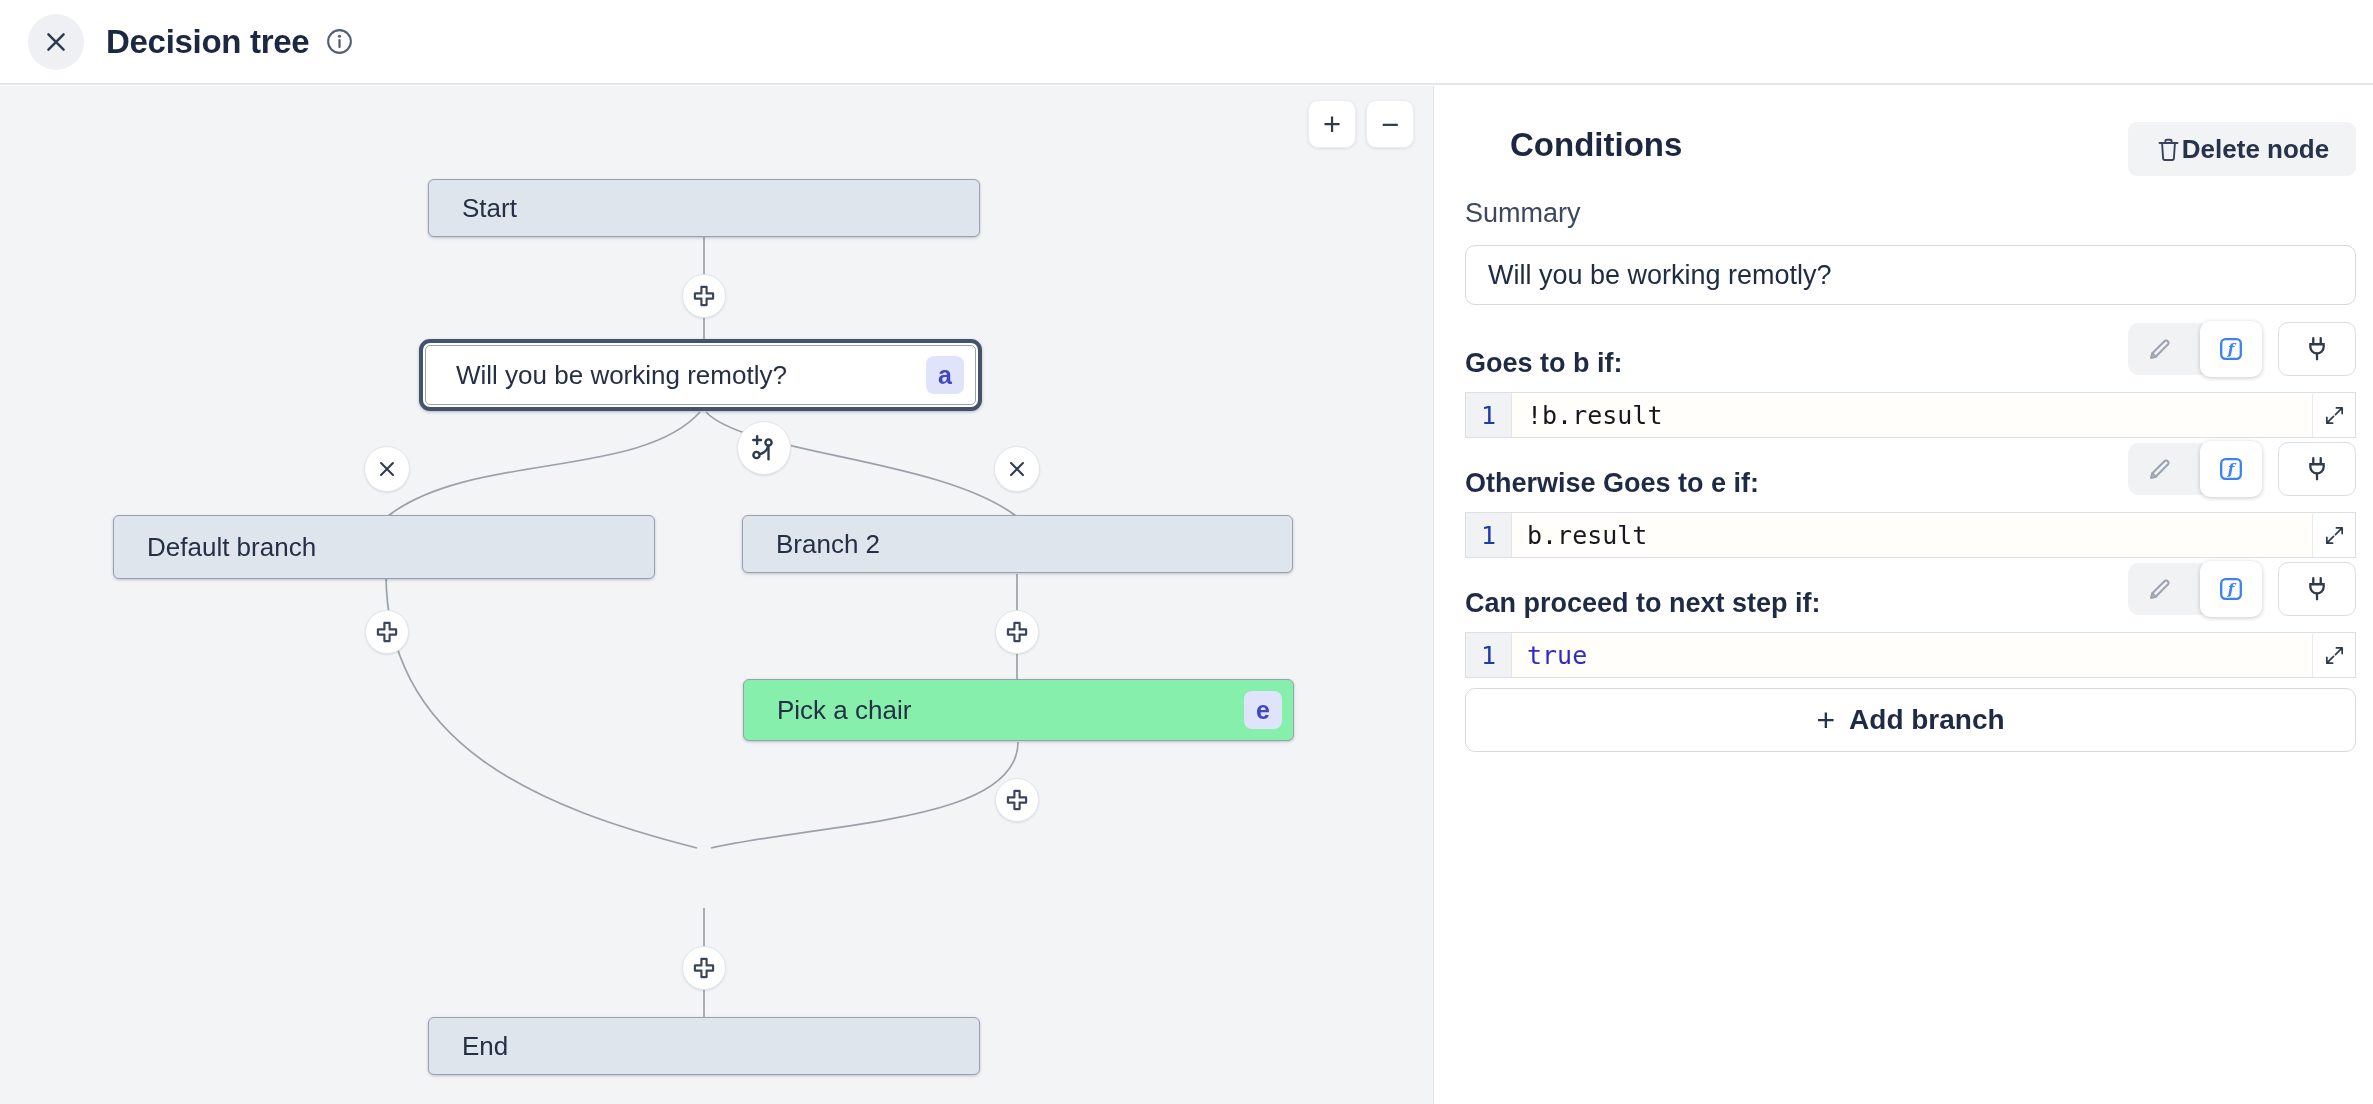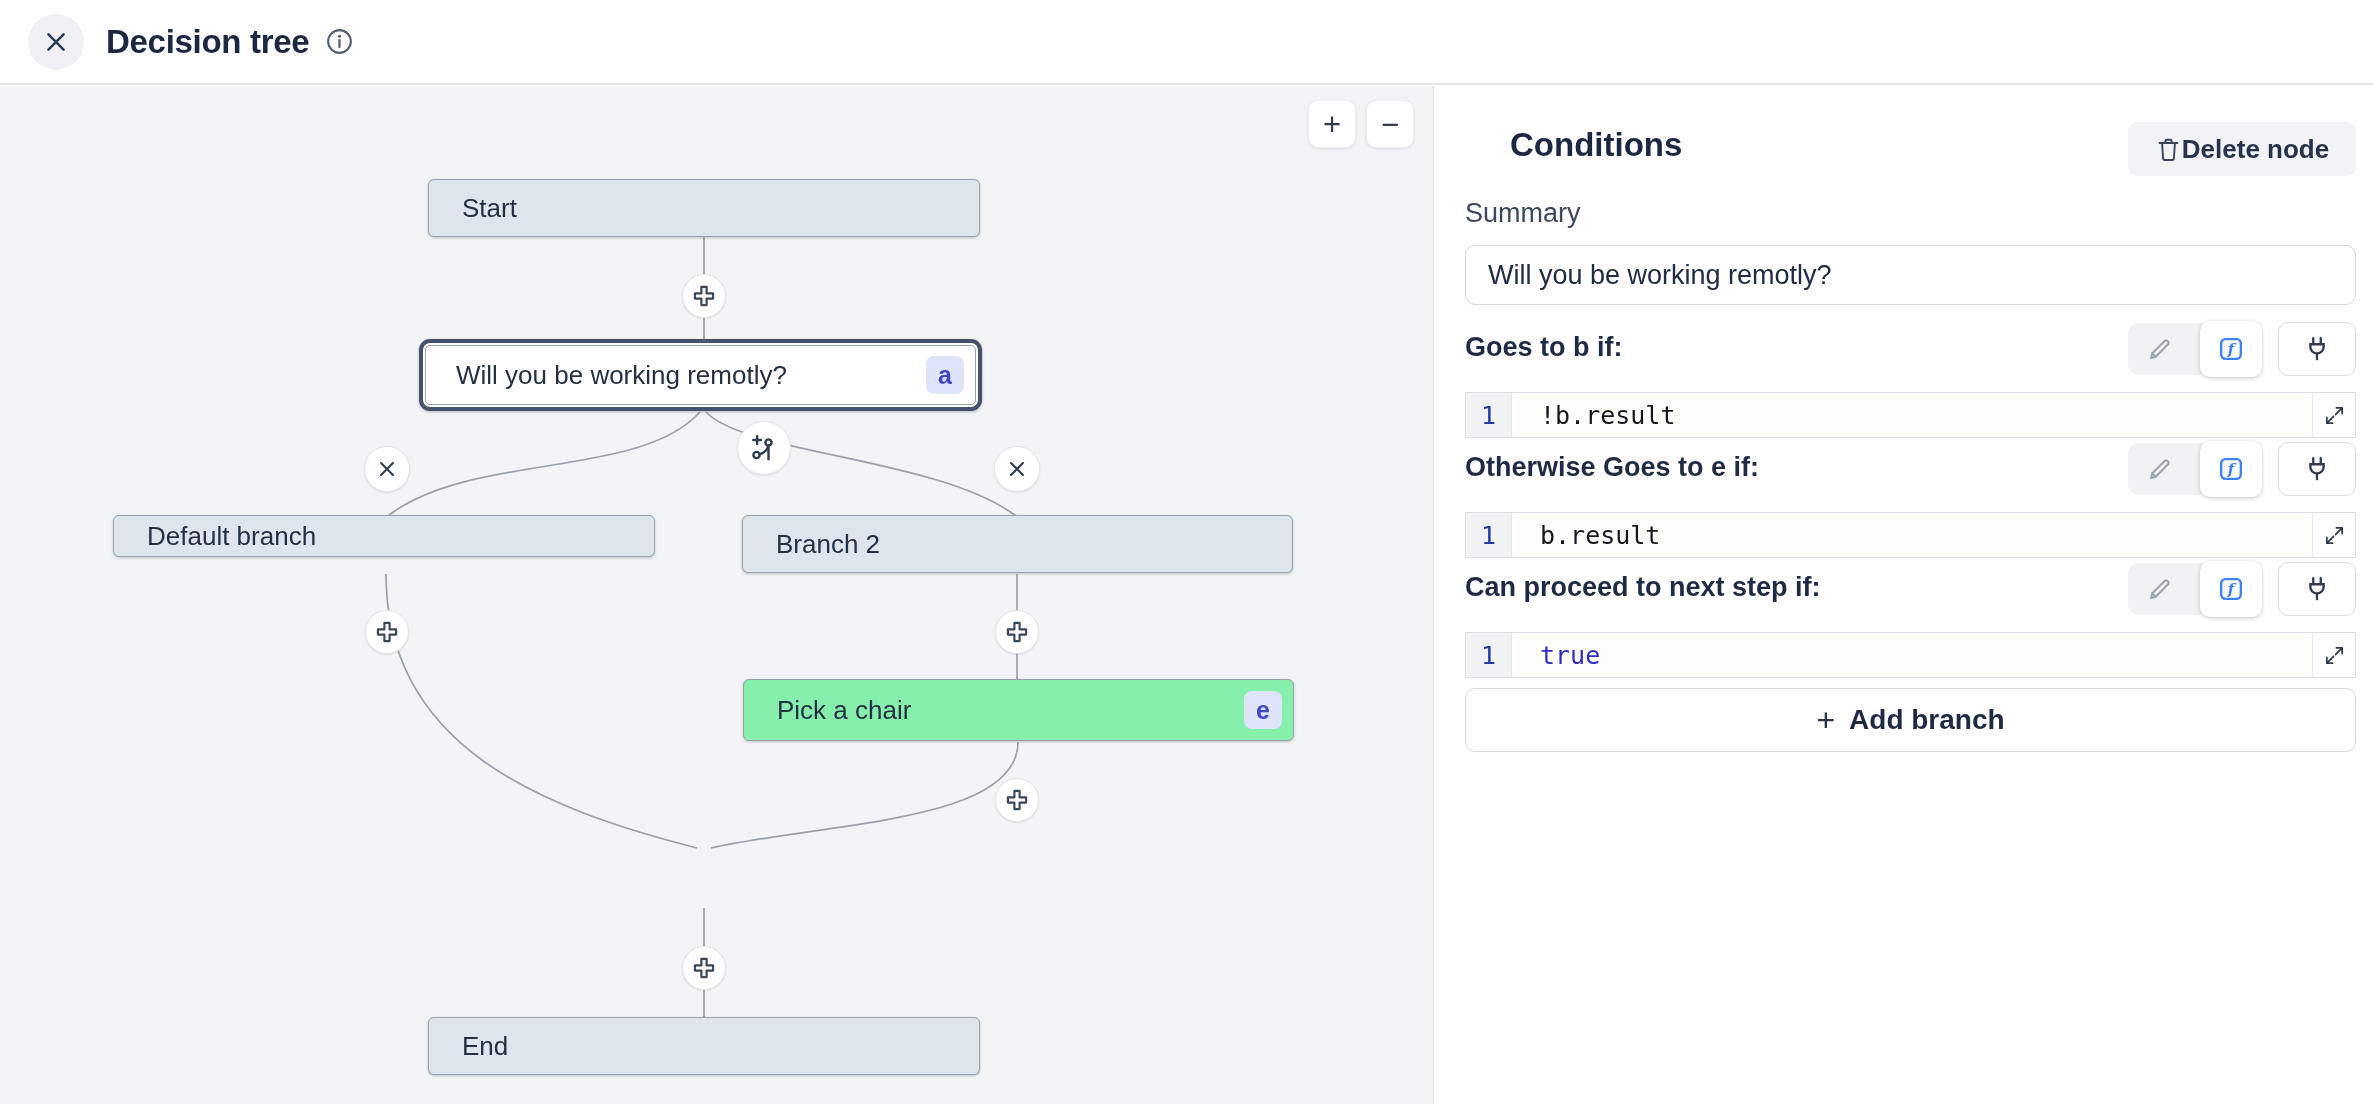--- a/index.html
+++ b/index.html
@@ -53,37 +53,37 @@
   .delete-btn { position:absolute; left:693px; top:36px; width:228px; height:54px; background:#f2f3f5;
                 border:none; border-radius:9px; display:flex; align-items:center; justify-content:center;
                 font-size:26px; font-weight:600; color:#27334a; cursor:pointer;
                 font-family:"Liberation Sans",sans-serif; }
   .summary-label { position:absolute; left:30px; top:112px; font-size:27px; color:#3c485f; }
   .summary-input { position:absolute; left:30px; top:159px; width:891px; height:60px;
                    border:1.5px solid #d4d8dd; border-radius:10px; padding:0 22px; font-size:27px;
                    color:#202c43; background:#fff; font-family:"Liberation Sans",sans-serif; }
 
   .cond-row { position:absolute; left:30px; width:891px; height:118px; }
-  .cond-label { position:absolute; left:0; top:10px; font-size:27px; font-weight:bold; color:#1f2b44; }
+  .cond-label { position:absolute; left:0; top:26px; font-size:27px; font-weight:bold; color:#1f2b44; }
   .controls { position:absolute; right:0; top:0; display:flex; align-items:center; gap:16px; }
   .seg-pill { background:#f1f2f4; border-radius:11px; width:134px; height:52px; display:flex;
               align-items:center; justify-content:space-between; }
   .seg-btn { width:62px; height:52px; border:none; background:transparent; display:flex;
              align-items:center; justify-content:center; cursor:pointer; }
   .seg-btn.active { background:#fff; border-radius:10px; height:56px;
                     box-shadow:0 1px 4px rgba(30,40,60,.25); }
   .plug-btn { width:78px; height:54px; background:#fff; border:1px solid #dadde2; border-radius:10px;
               display:flex; align-items:center; justify-content:center; cursor:pointer; }
 
   .editor { position:absolute; left:0; top:70px; width:891px; height:46px; background:#fffefb;
             border:1px solid #dcdfe3; display:flex; }
   .gutter { width:46px; background:#f0f2f4; border-right:1px solid #e3e6e9; display:flex;
             align-items:center; justify-content:center; font-family:"DejaVu Sans Mono",monospace;
             font-size:25px; color:#1e3ba8; }
-  .code { flex:1; display:flex; align-items:center; padding-left:28px;
+  .code { flex:1; display:flex; align-items:center; padding-left:15px;
           font-family:"DejaVu Sans Mono",monospace; font-size:25px; }
   .expand-btn { position:absolute; right:0; top:1px; width:43px; height:43px; background:#fff;
                 border:none; border-left:1px solid #e8eaee; display:flex; align-items:center;
                 justify-content:center; cursor:pointer; }
 
   .add-branch-btn { position:absolute; left:30px; top:602px; width:891px; height:64px; background:#fff;
                     border:1.5px solid #d6dadf; border-radius:10px; display:flex; align-items:center;
                     justify-content:center; gap:14px; font-size:28px; font-weight:bold; color:#1f2b44;
                     cursor:pointer; font-family:"Liberation Sans",sans-serif; }
   .add-branch-btn .plus-glyph { font-size:32px; font-weight:400; color:#27334a; }
@@ -127,21 +127,21 @@
       <span class="label">Start</span>
     </div>
 
     <div class="node-outer-selected" style="left:419px; top:253px; width:563px; height:72px;">
       <div class="node-inner-selected">
         <span class="label" style="margin-left:30px;">Will you be working remotly?</span>
         <span class="badge">a</span>
       </div>
     </div>
 
-    <div class="node filled" style="left:113px; top:429px; width:542px; height:42px;">
+    <div class="node filled" style="left:113px; top:429px; width:542px; height:64px;">
       <span class="label">Default branch</span>
     </div>
 
     <div class="node filled" style="left:742px; top:429px; width:551px; height:58px;">
       <span class="label">Branch 2</span>
     </div>
 
     <div class="node plain" style="left:743px; top:593px; width:551px; height:62px;">
       <span class="label">Pick a chair</span>
       <span class="badge">e</span>

